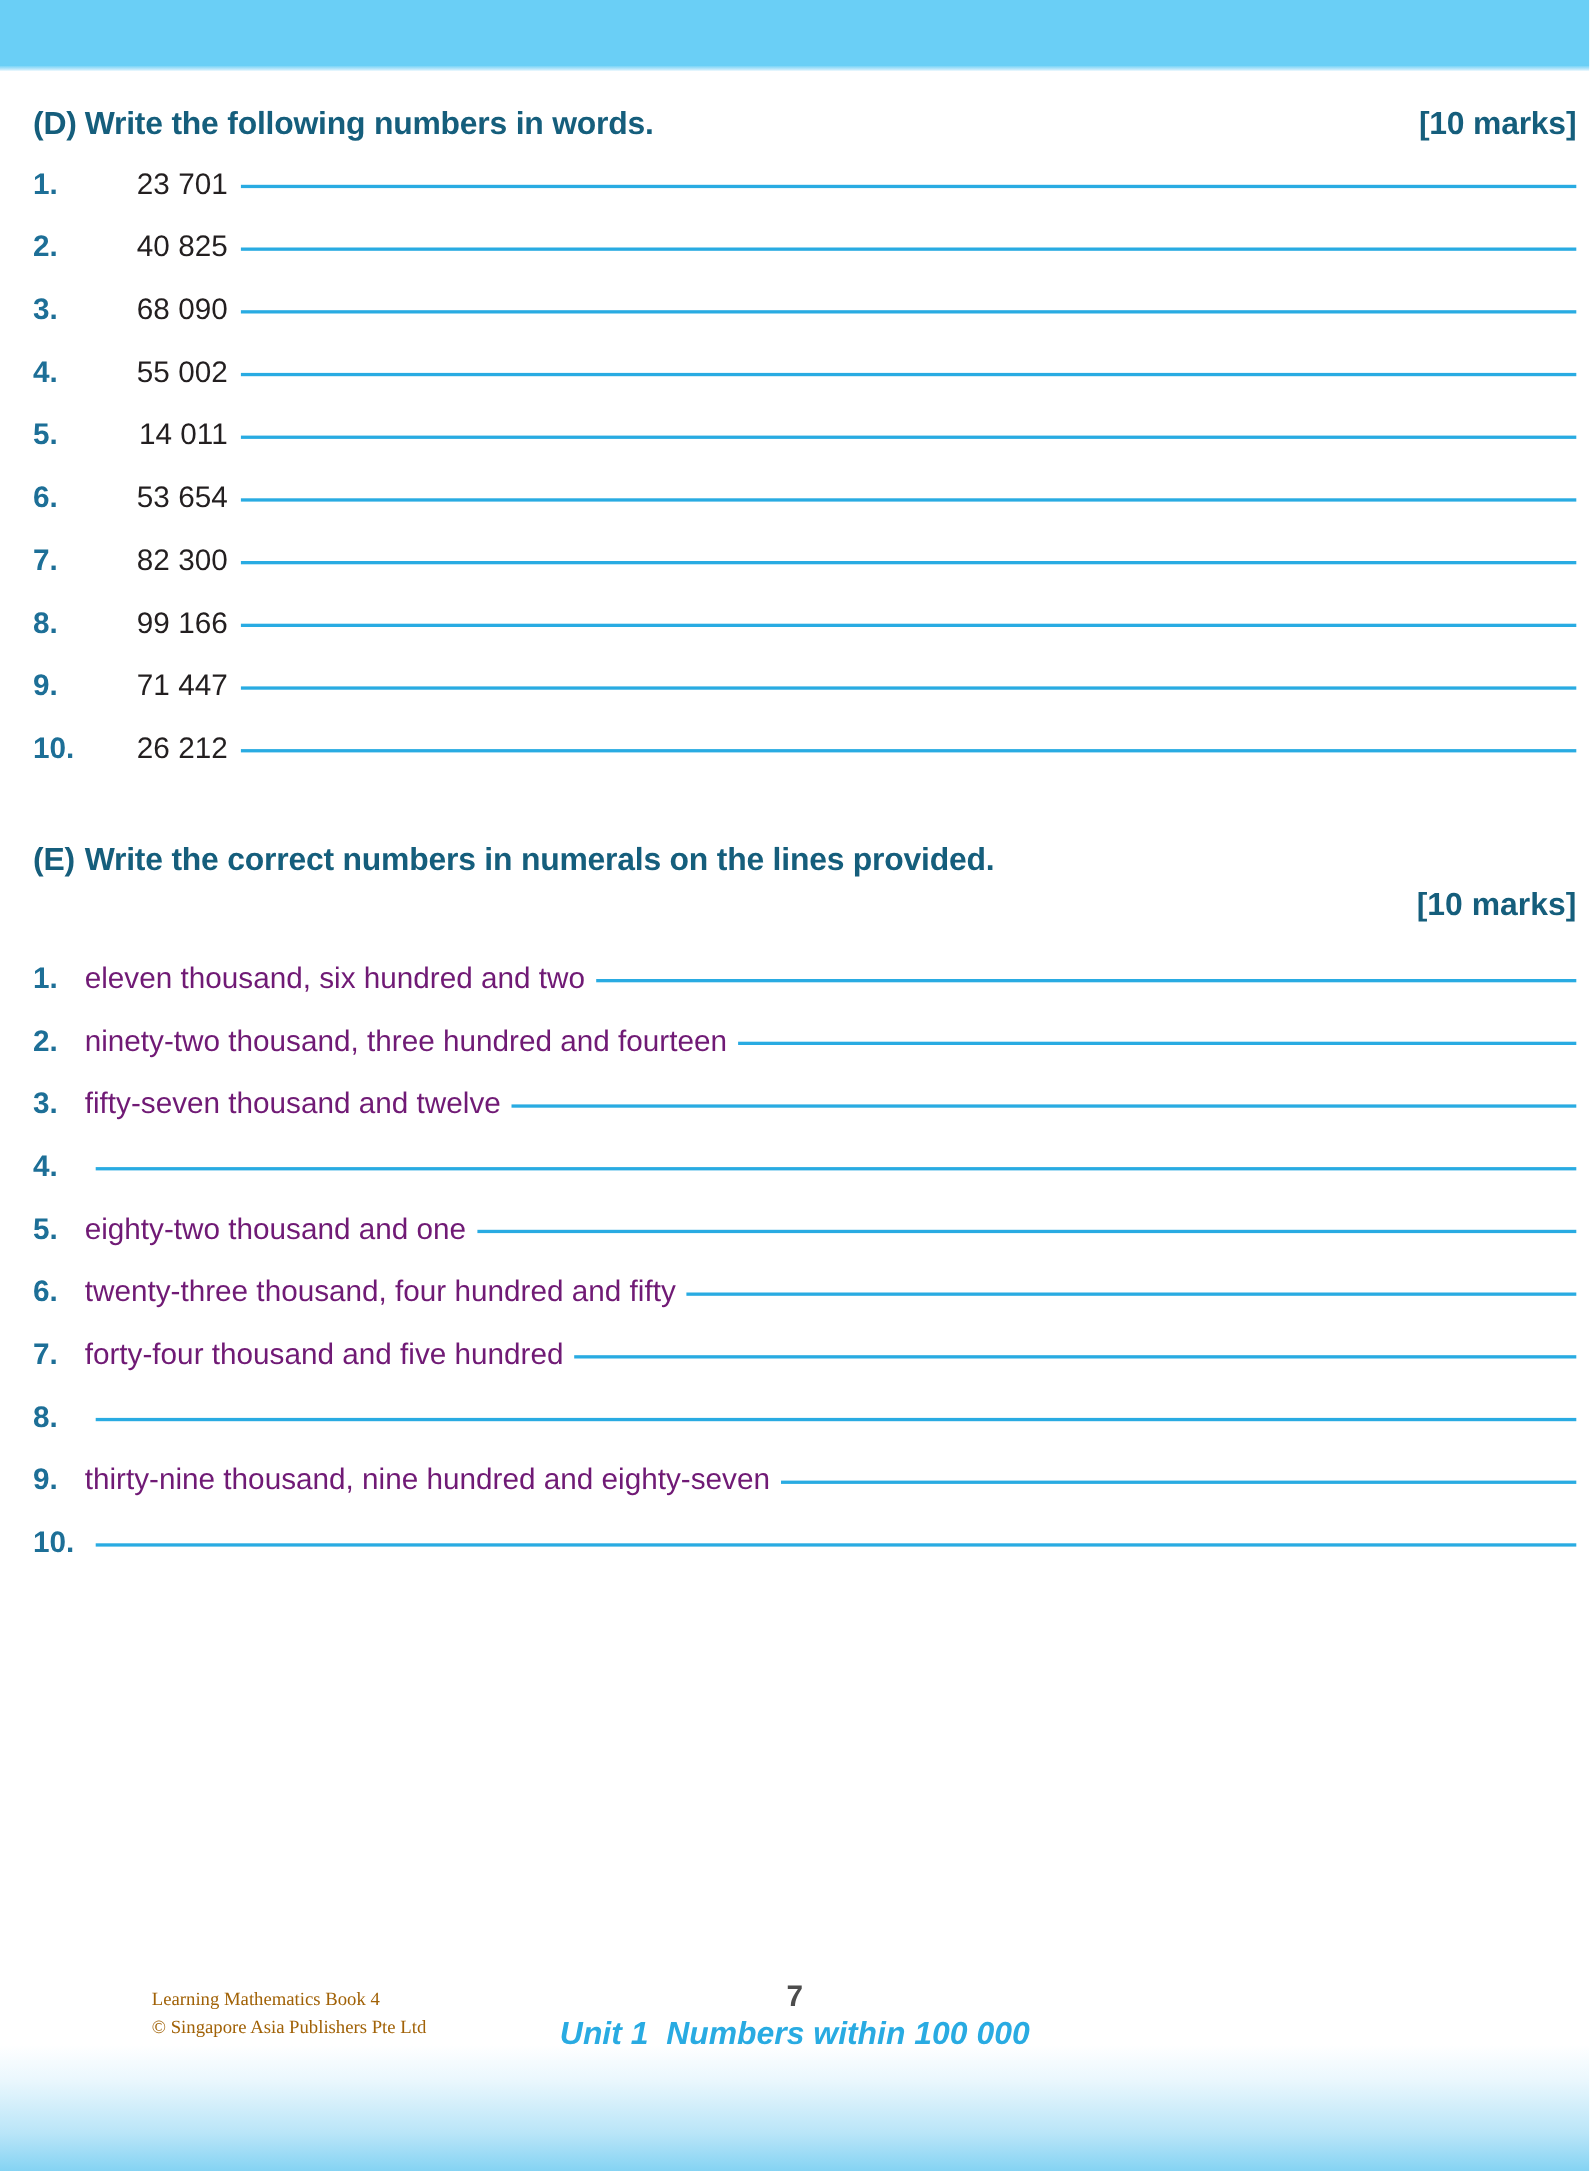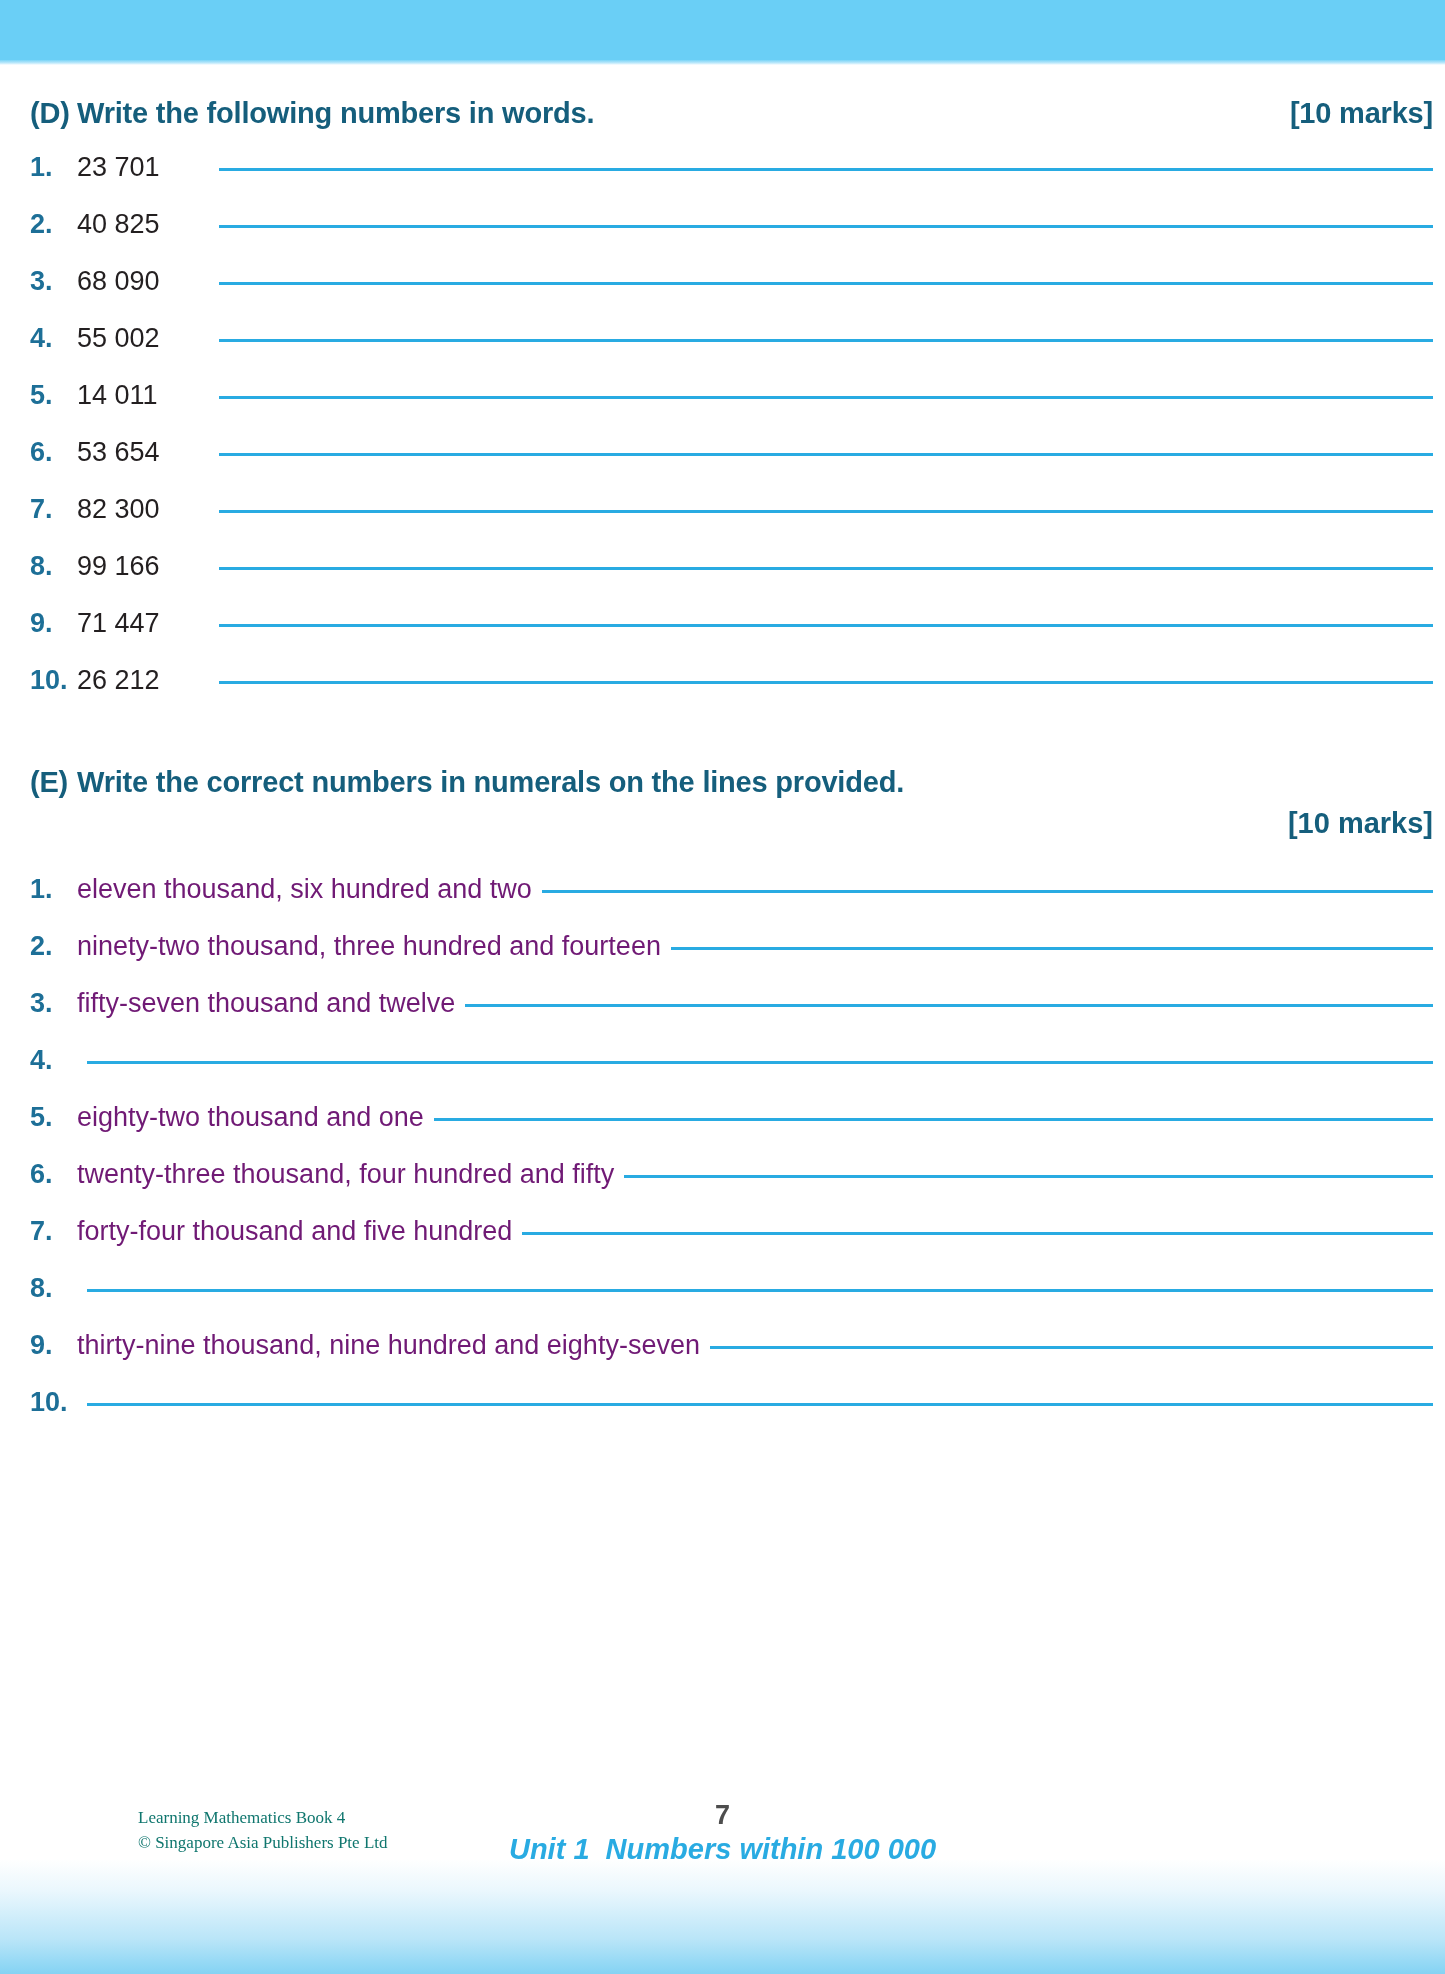--- a/index.html
+++ b/index.html
@@ -100,20 +100,21 @@
     box-sizing: border-box;
     color: #1D6F97;
     font-weight: bold;
     font-size: 27px;
   }
   .d-val {
     flex: 0 0 130px;
     color: #231F20;
     font-size: 27px;
     white-space: pre;
+    text-align: right;
   }
   .d-rule {
     flex: 1 1 auto;
     height: 0;
     border-bottom: 3px solid #29ABE2;
     margin-left: 12px;
     margin-right: 12px;
     transform: translateY(-5px);
   }
 
@@ -158,21 +159,21 @@
     left: 0; right: 0;
     bottom: 98px;
     height: 70px;
   }
   .footer-left {
     position: absolute;
     left: 138px;
     top: 0;
     font-family: "Liberation Serif", serif;
     font-size: 17px;
-    color: #0f766e;
+    color: #a16207;
     line-height: 1.45;
   }
   .footer-center {
     position: absolute;
     left: 0; right: 0;
     top: -6px;
     text-align: center;
   }
   .page-num {
     font-family: "Liberation Sans", sans-serif;

